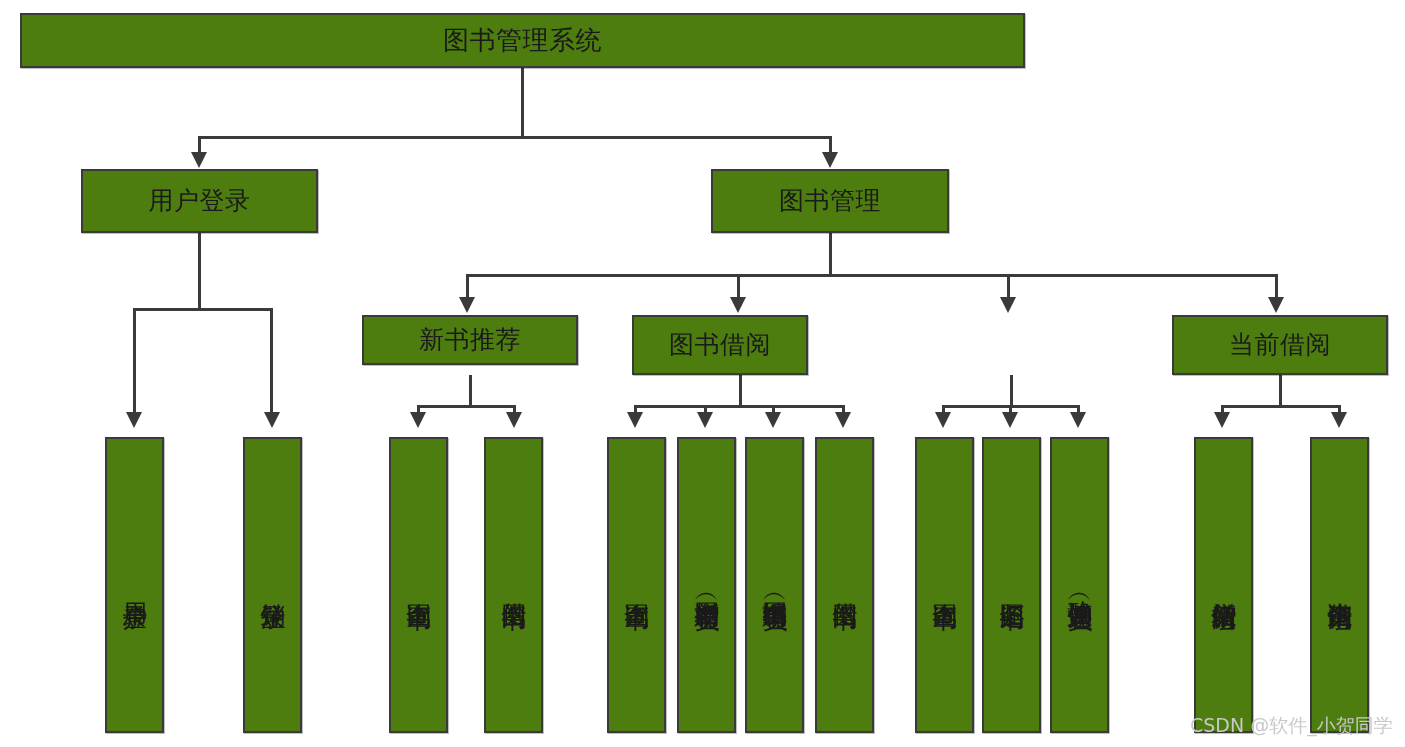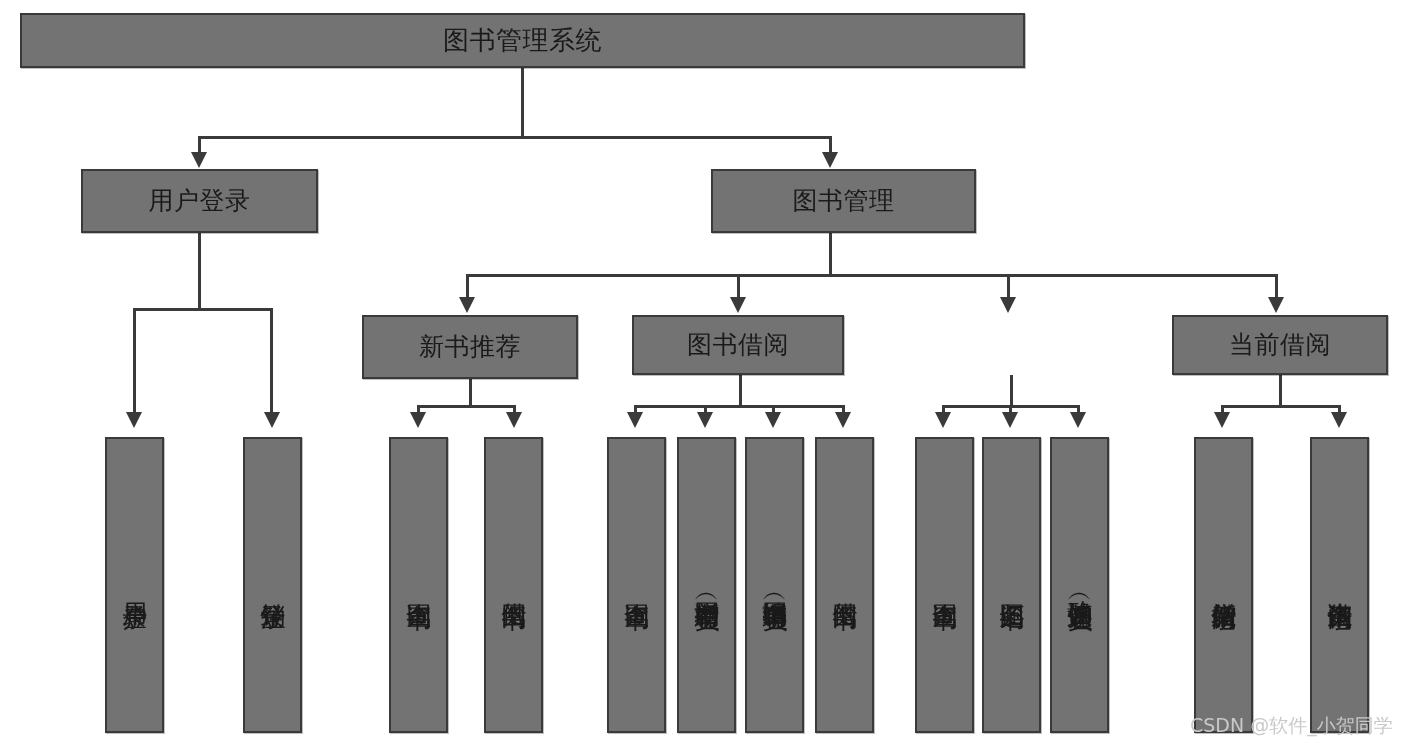--- a/index.html
+++ b/index.html
@@ -13,21 +13,21 @@
   #canvas {
     position: relative;
     width: 1405px;
     height: 747px;
     background: #ffffff;
     overflow: hidden;
   }
   .node {
     position: absolute;
     box-sizing: border-box;
-    background: #737373;
+    background: #4d7c0f;
     border: 2px solid #3a3a3a;
     box-shadow: 1px 1px 0 0 rgba(0,0,0,0.25);
     display: flex;
     align-items: center;
     justify-content: center;
     color: #1a1a1a;
   }
   .node .label {
     display: block;
     text-align: center;
@@ -144,28 +144,28 @@
   <div class="arrow" style="left:1214px; top:412px;"></div>
   <div class="arrow" style="left:1331px; top:412px;"></div>
 
   <div class="node horiz root" style="left:20px; top:13px; width:1005px; height:55px;">
     <span class="label">图书管理系统</span>
   </div>
 
   <div class="node horiz" style="left:81px; top:169px; width:237px; height:64px;">
     <span class="label">用户登录</span>
   </div>
-  <div class="node horiz" style="left:711px; top:169px; width:265px; height:64px;">
+  <div class="node horiz" style="left:711px; top:169px; width:238px; height:64px;">
     <span class="label">图书管理</span>
   </div>
 
-  <div class="node horiz" style="left:362px; top:315px; width:216px; height:64px;">
+  <div class="node horiz" style="left:362px; top:315px; width:216px; height:50px;">
     <span class="label">新书推荐</span>
   </div>
-  <div class="node horiz" style="left:632px; top:315px; width:212px; height:60px;">
+  <div class="node horiz" style="left:632px; top:315px; width:176px; height:60px;">
     <span class="label">图书借阅</span>
   </div>
   <div class="node horiz" style="left:1172px; top:315px; width:216px; height:60px;">
     <span class="label">当前借阅</span>
   </div>
 
   <div class="node vert" style="left:105px; top:437px; width:59px; height:296px;">
     <span class="label">用户登录</span>
   </div>
   <div class="node vert" style="left:243px; top:437px; width:59px; height:296px;">

